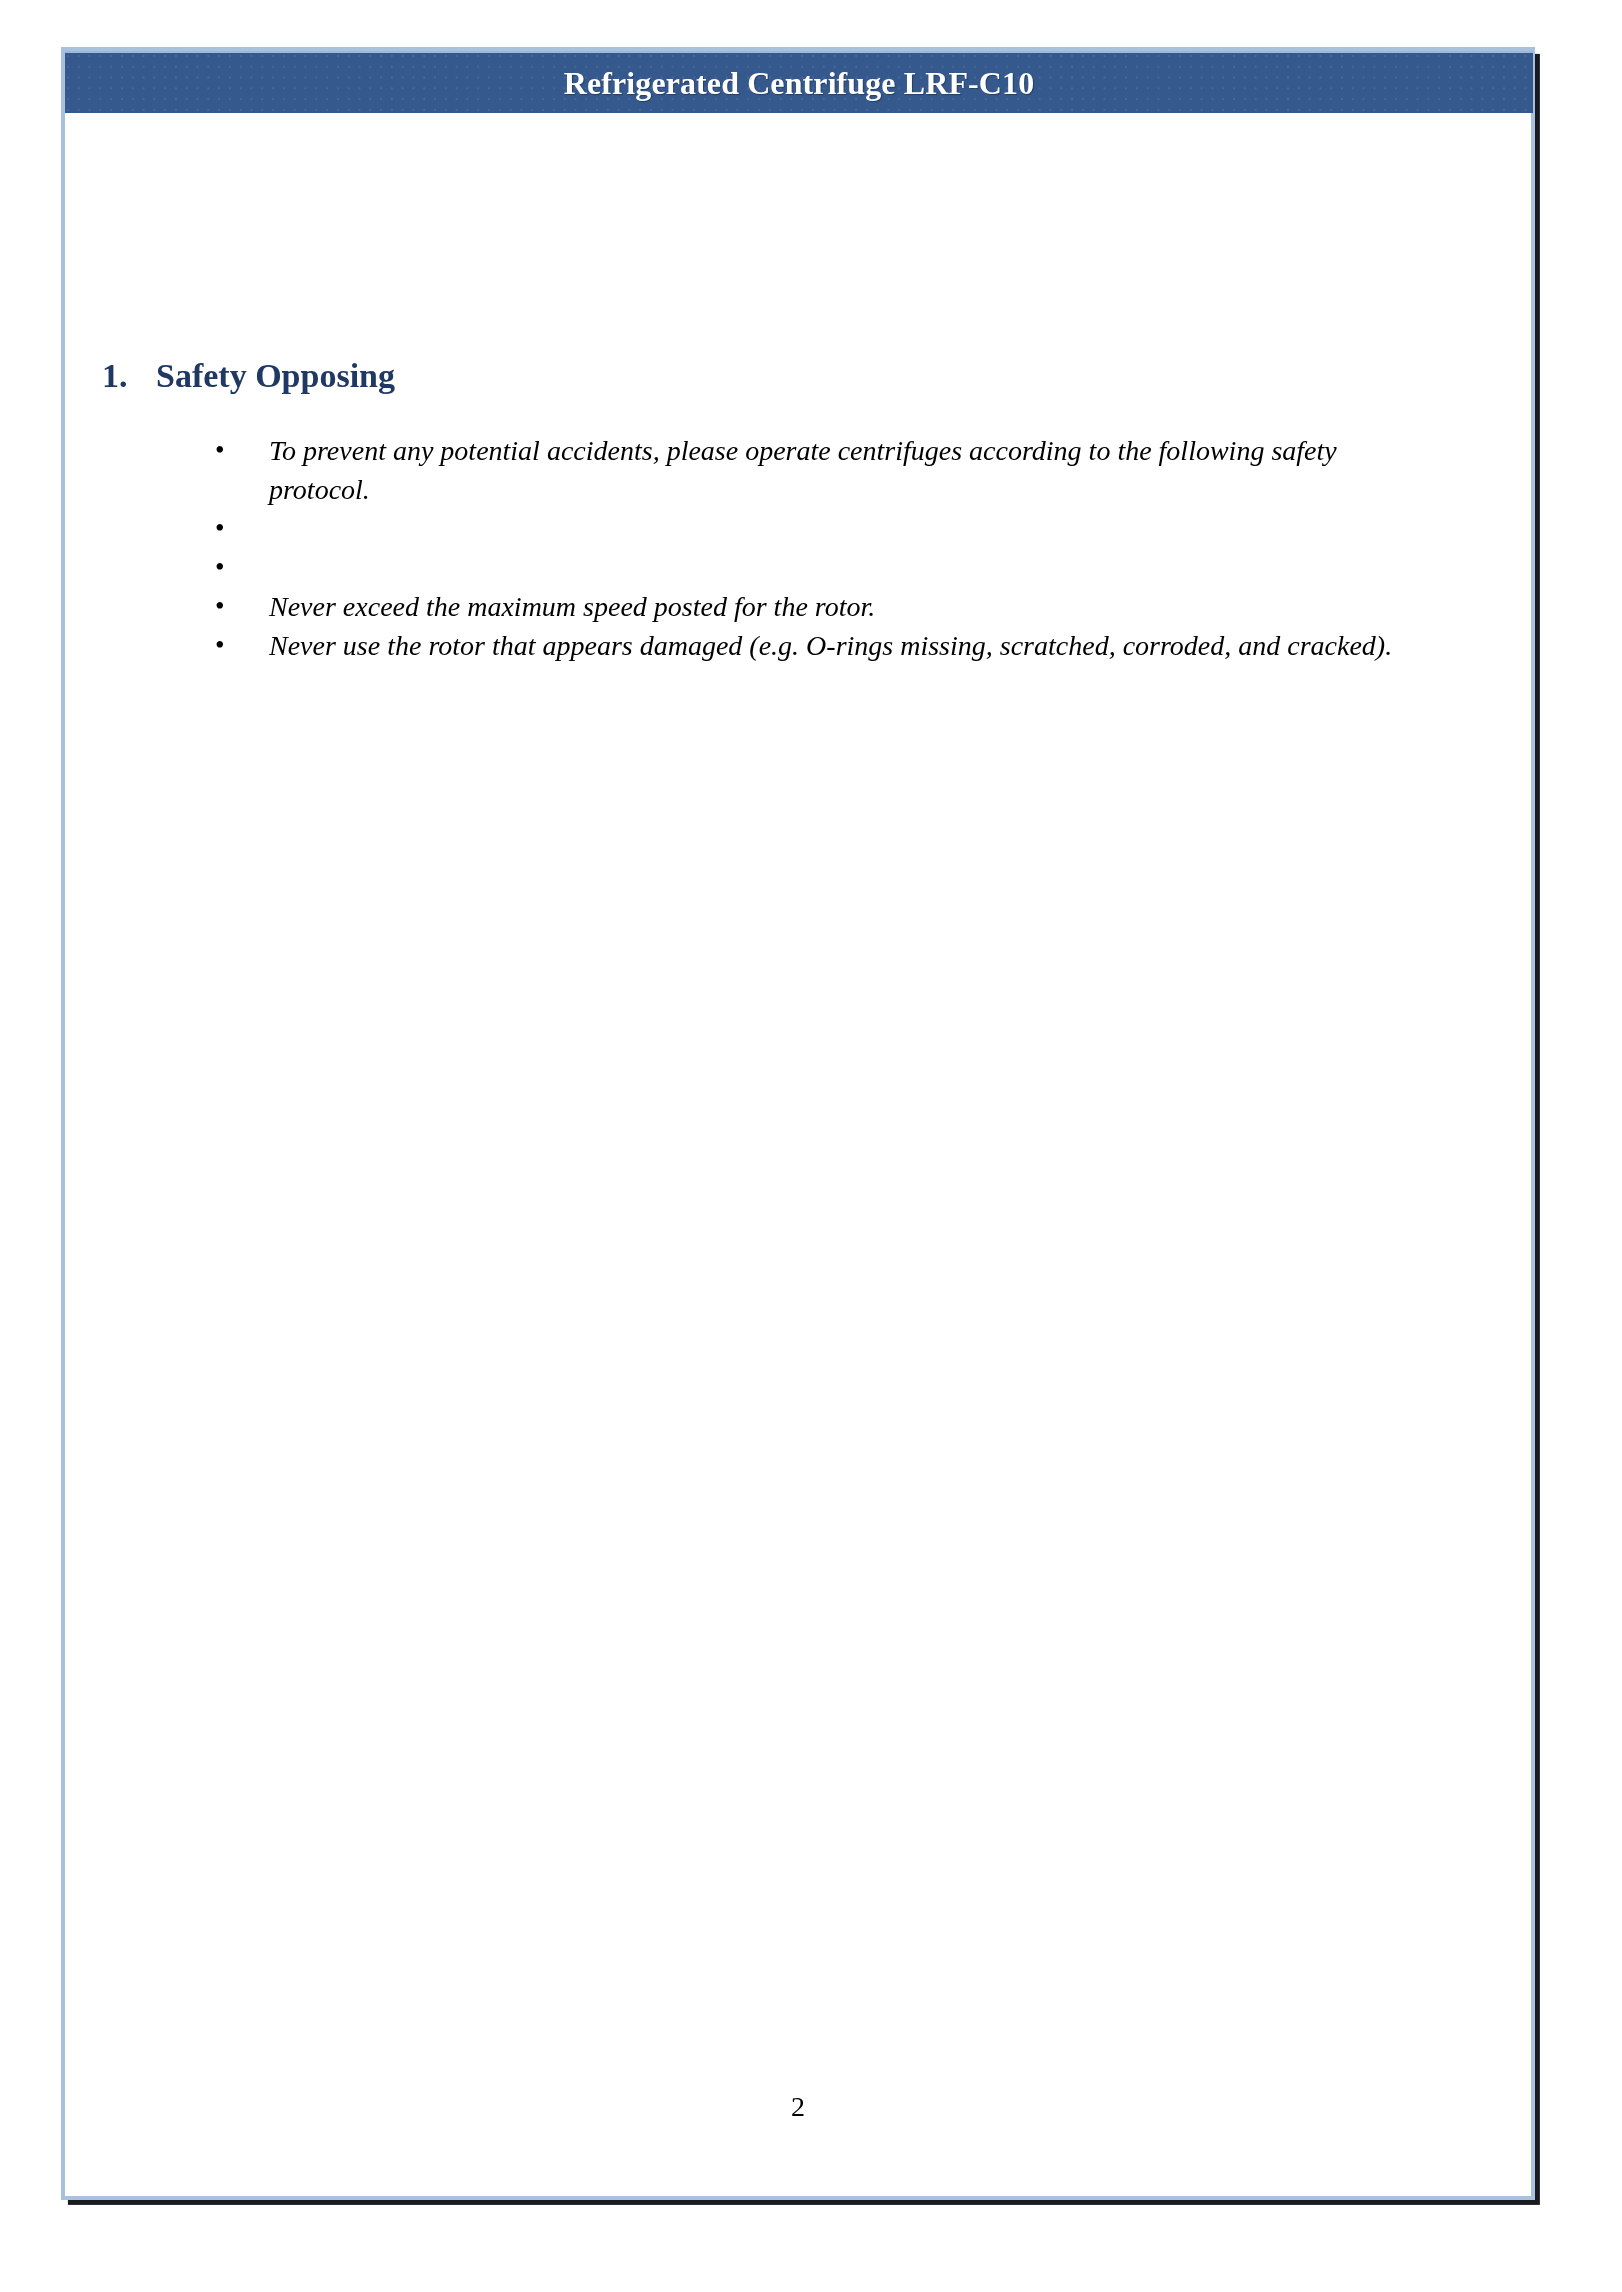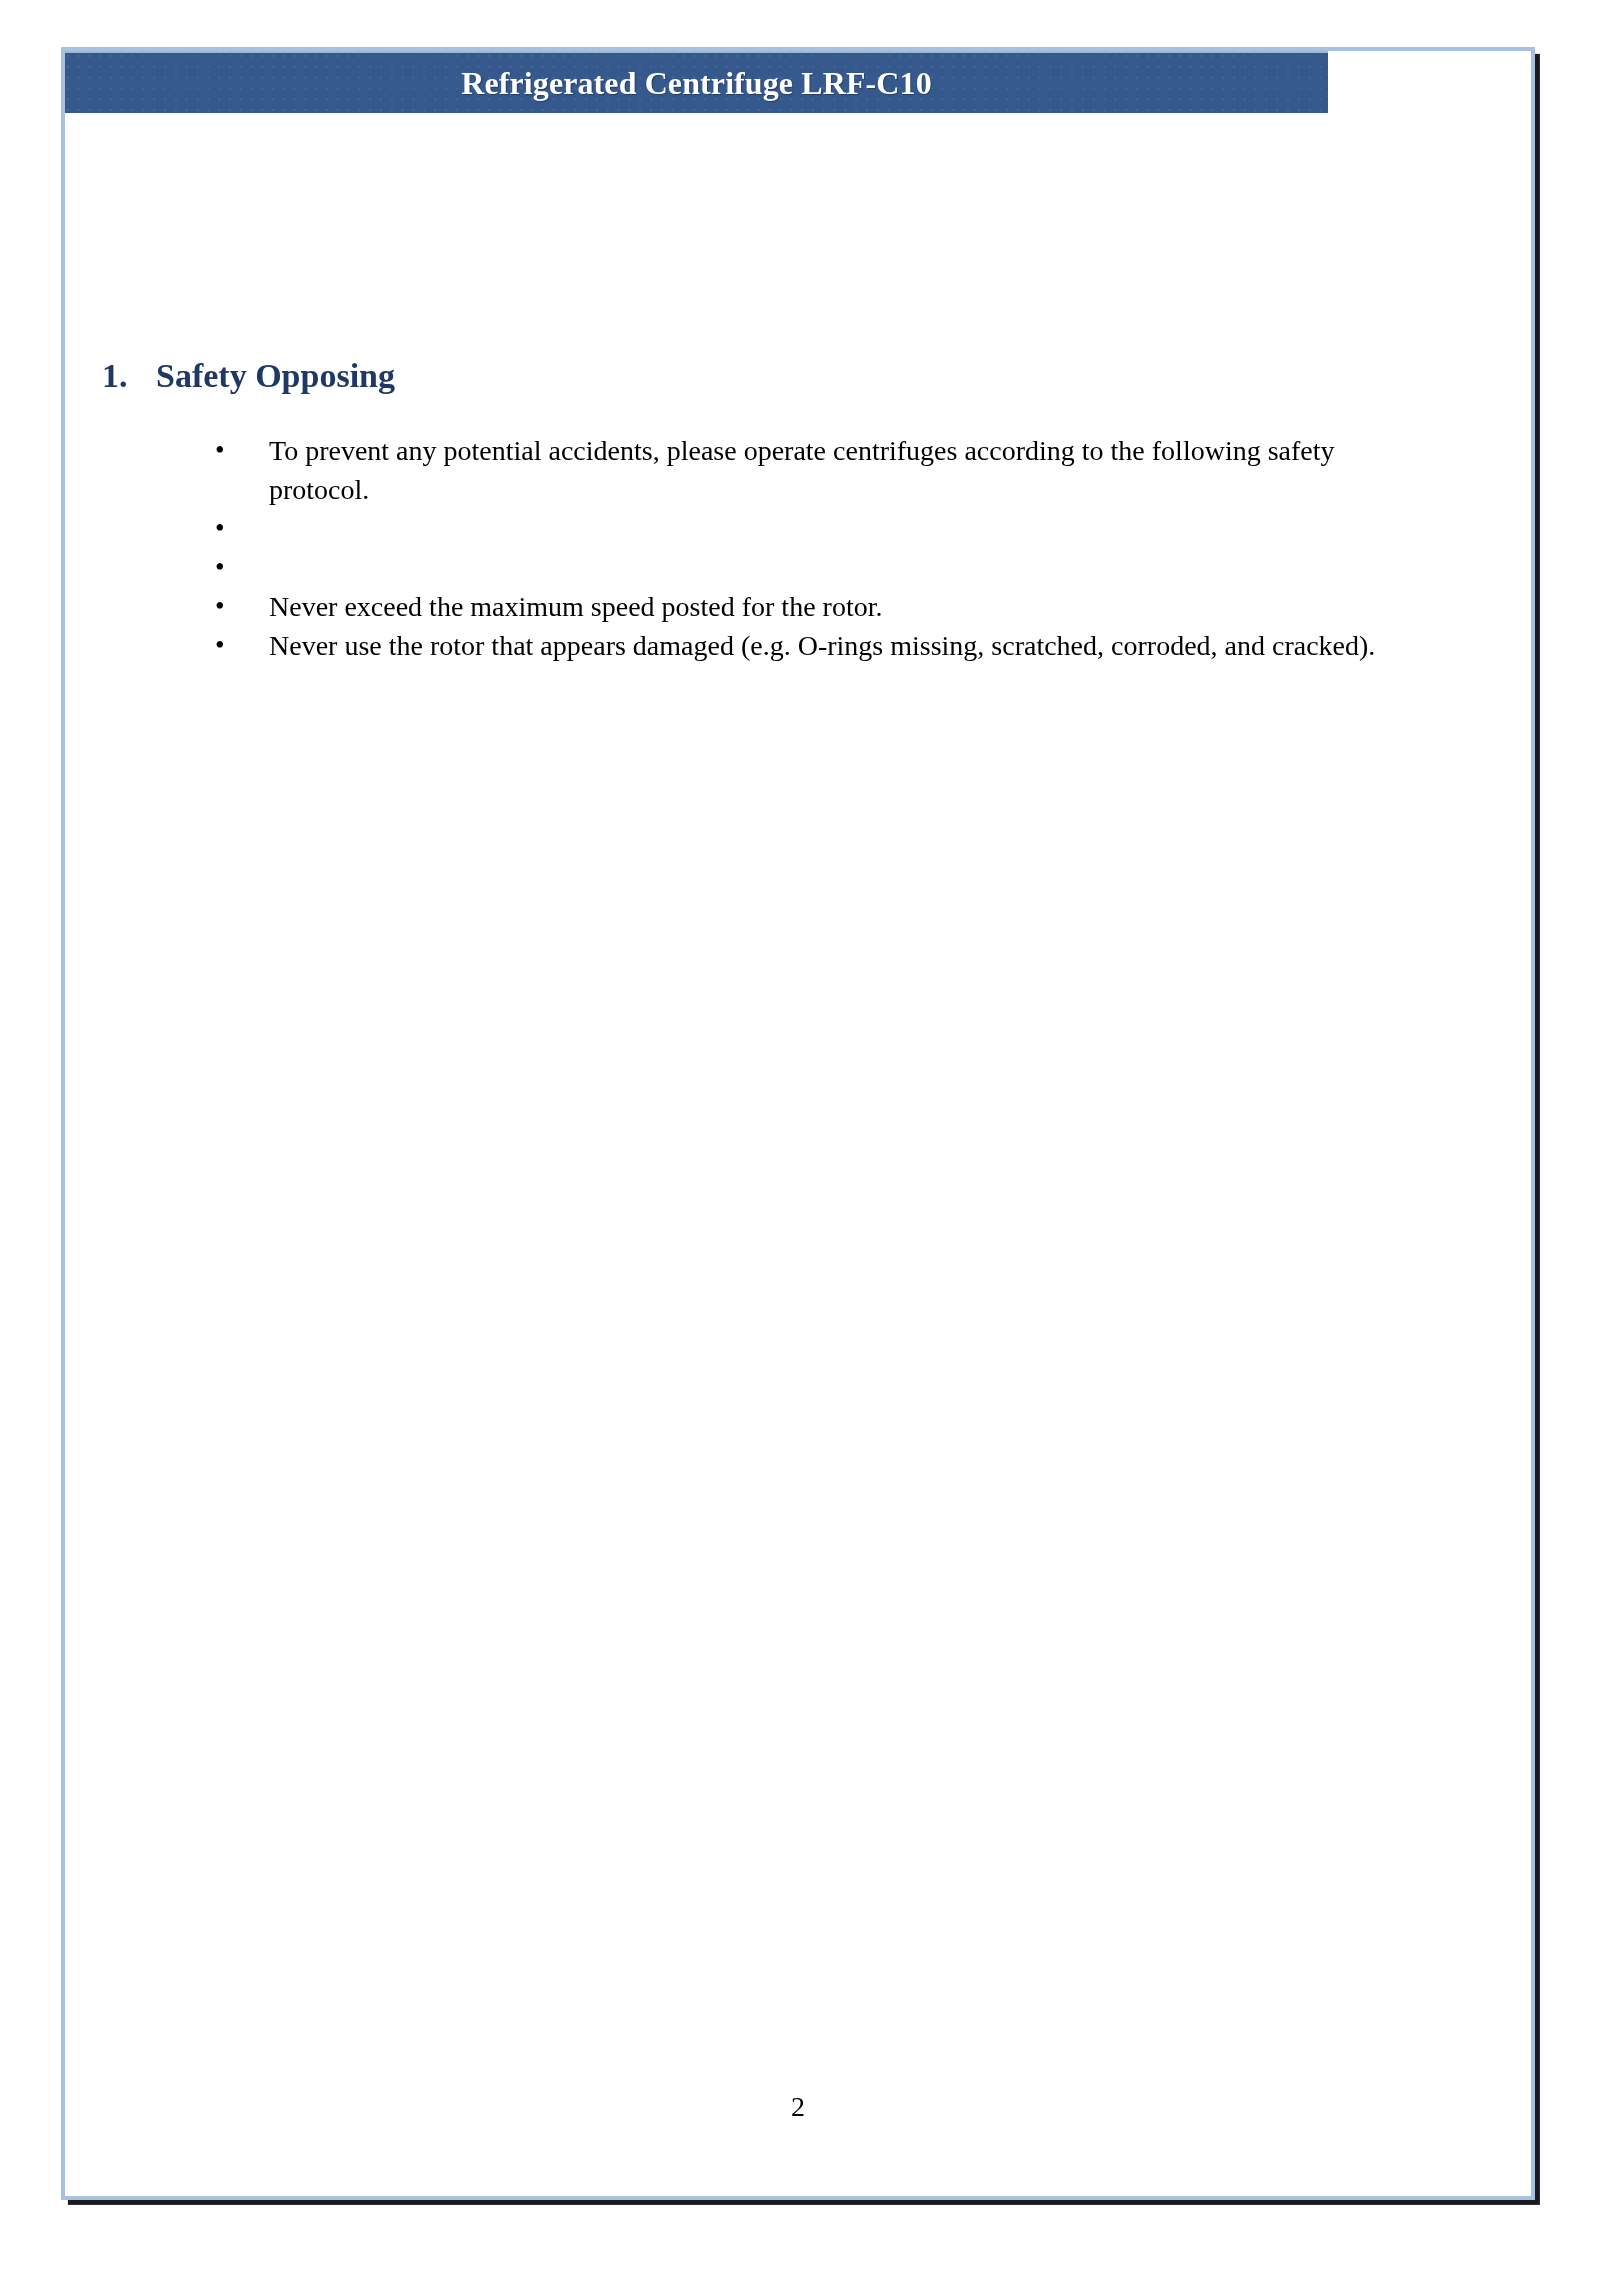--- a/index.html
+++ b/index.html
@@ -26,21 +26,21 @@
     border: 4.9px solid #A7C1DE;
     box-sizing: border-box;
     box-shadow: 5.9px 5.9px 0 -1px #1a1a22;
   }
 
   
   .header-banner {
     position: absolute;
     left: 0px;
     top: 0px;
-    width: 1263px;
+    width: 1468px;
     height: 62px;
     background-color: #35598D;
     background-image:
       radial-gradient(circle at 2.9px 2.9px, rgba(255,255,255,0.085) 1px, transparent 1.2px);
     background-size: 10.8px 10.8px;
     display: flex;
     align-items: center;
     justify-content: center;
     box-sizing: border-box;
     border-top: 2.9px solid #9DB9D8;
@@ -113,20 +113,21 @@
   }
   .bullet-text {
     flex: none;
     width: 1132px;
     color: #000000;
     font-family: "Liberation Serif", "DejaVu Serif", serif;
     font-size: 28px;
     line-height: 39px;
     text-align: left;
     hyphens: none;
+    font-style: italic;
   }
 
   
   .page-number {
     position: absolute;
     left: 0;
     right: 0;
     top: 1980px;
     text-align: center;
     color: #000000;

